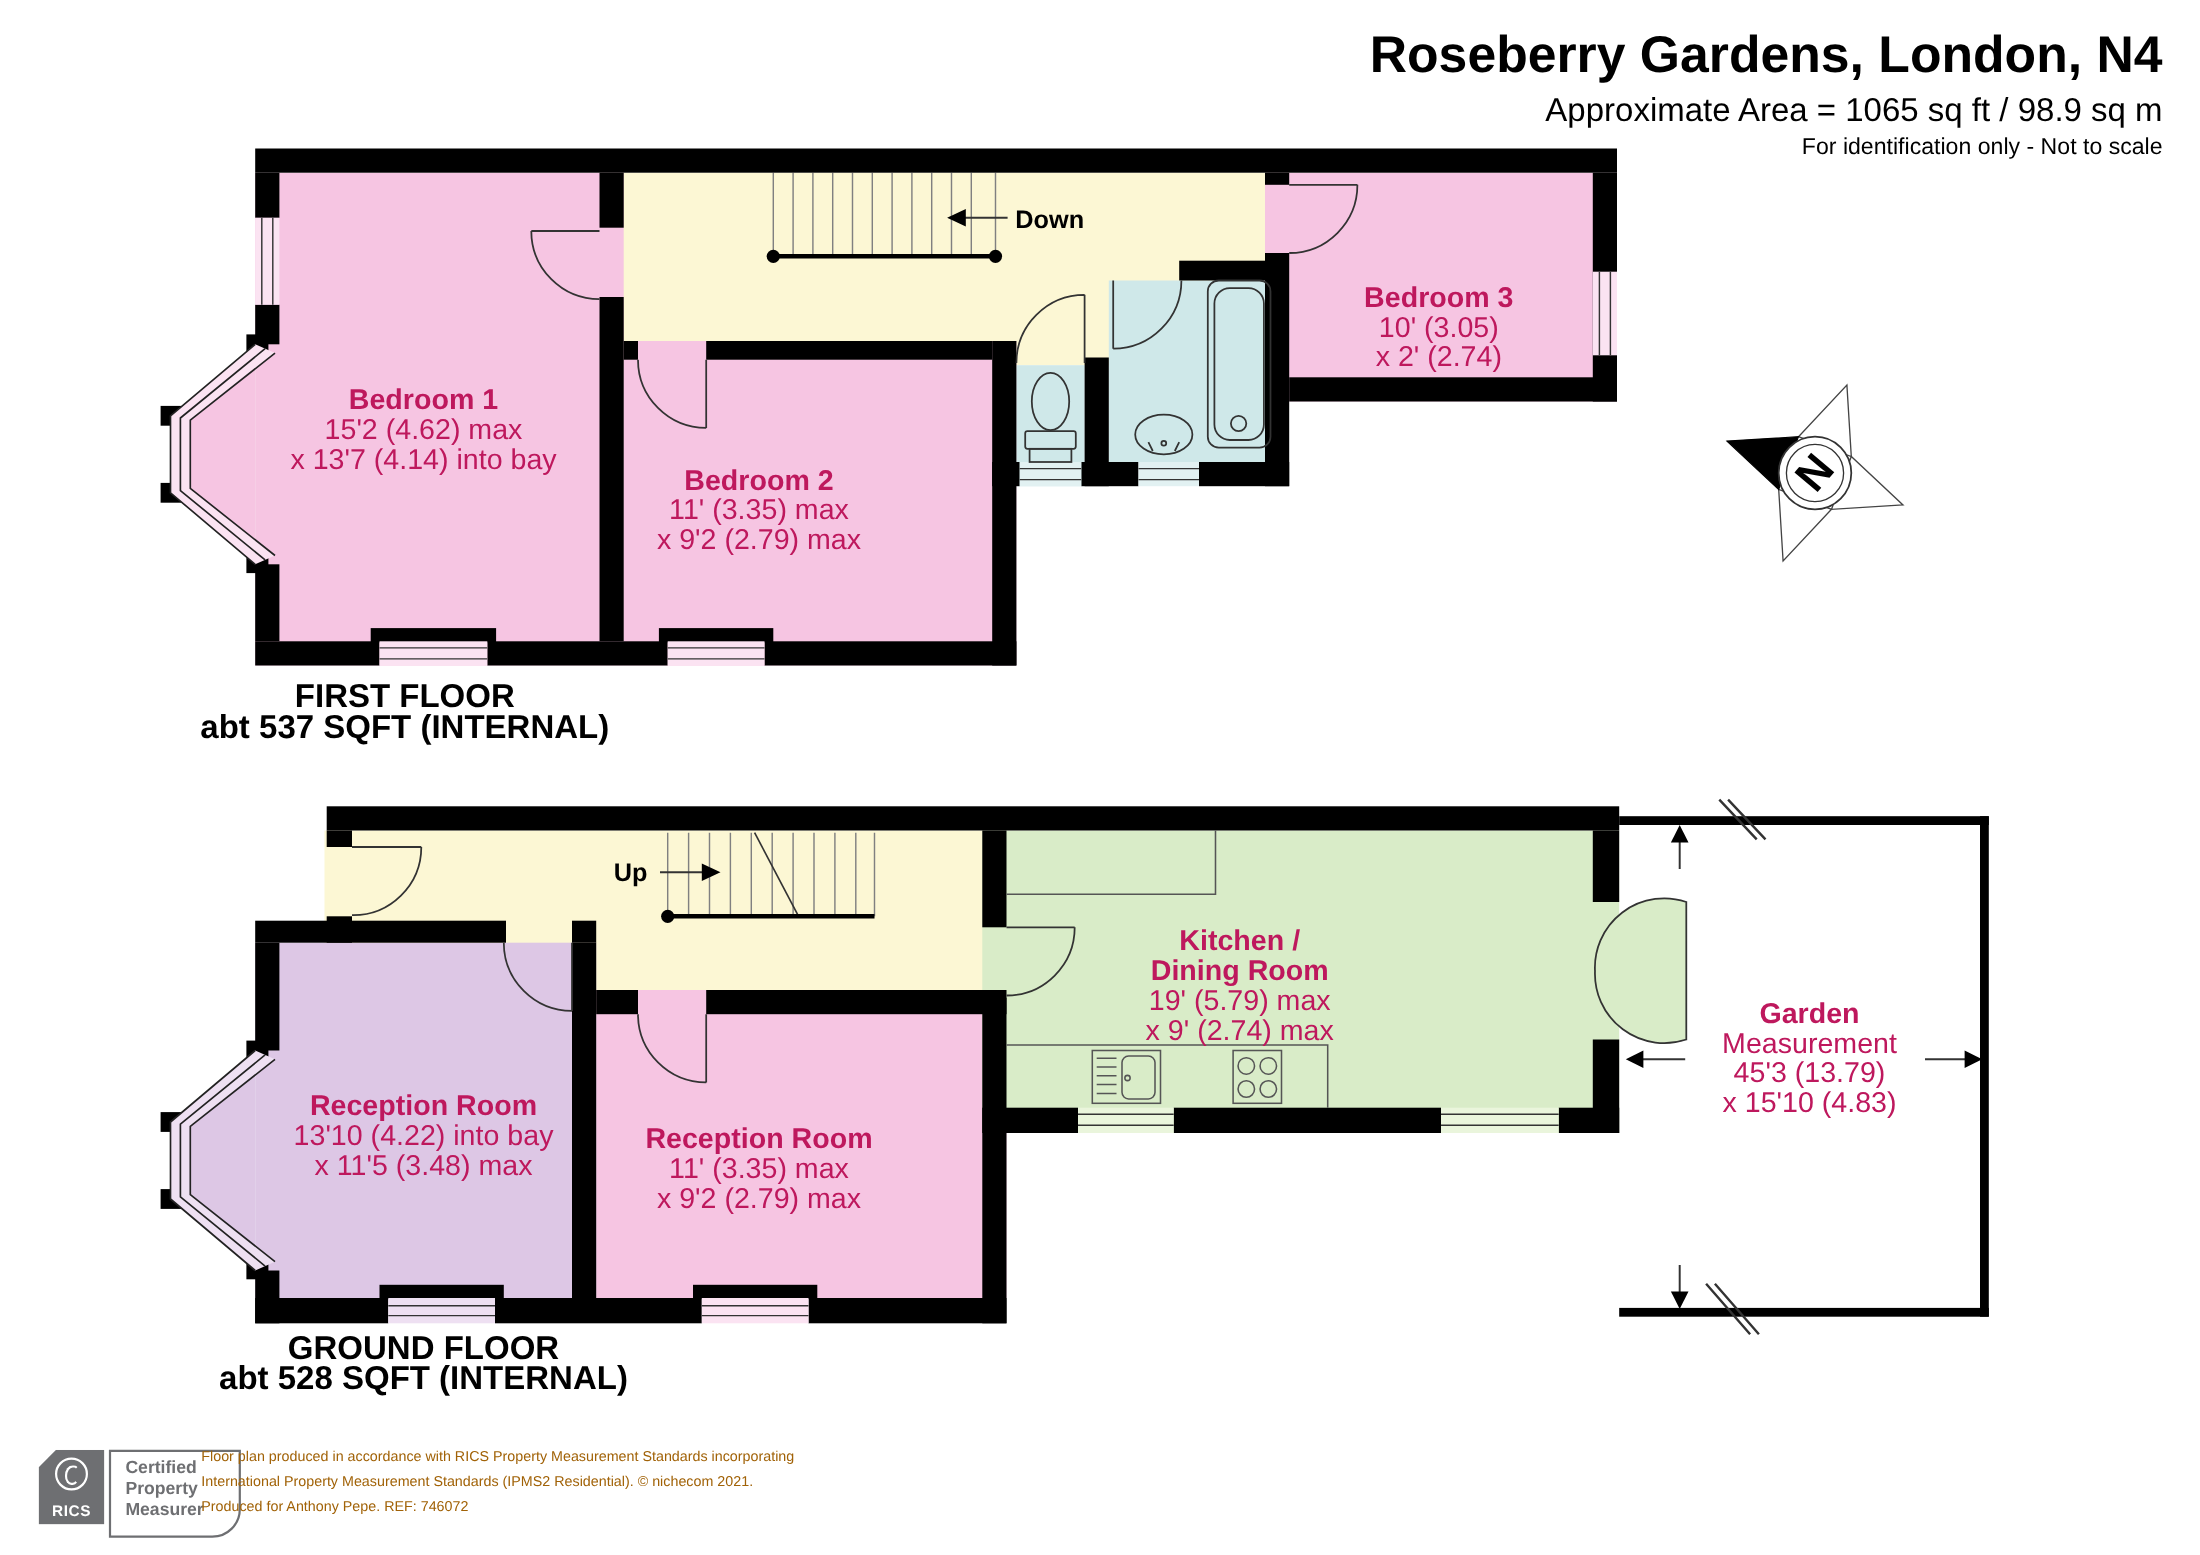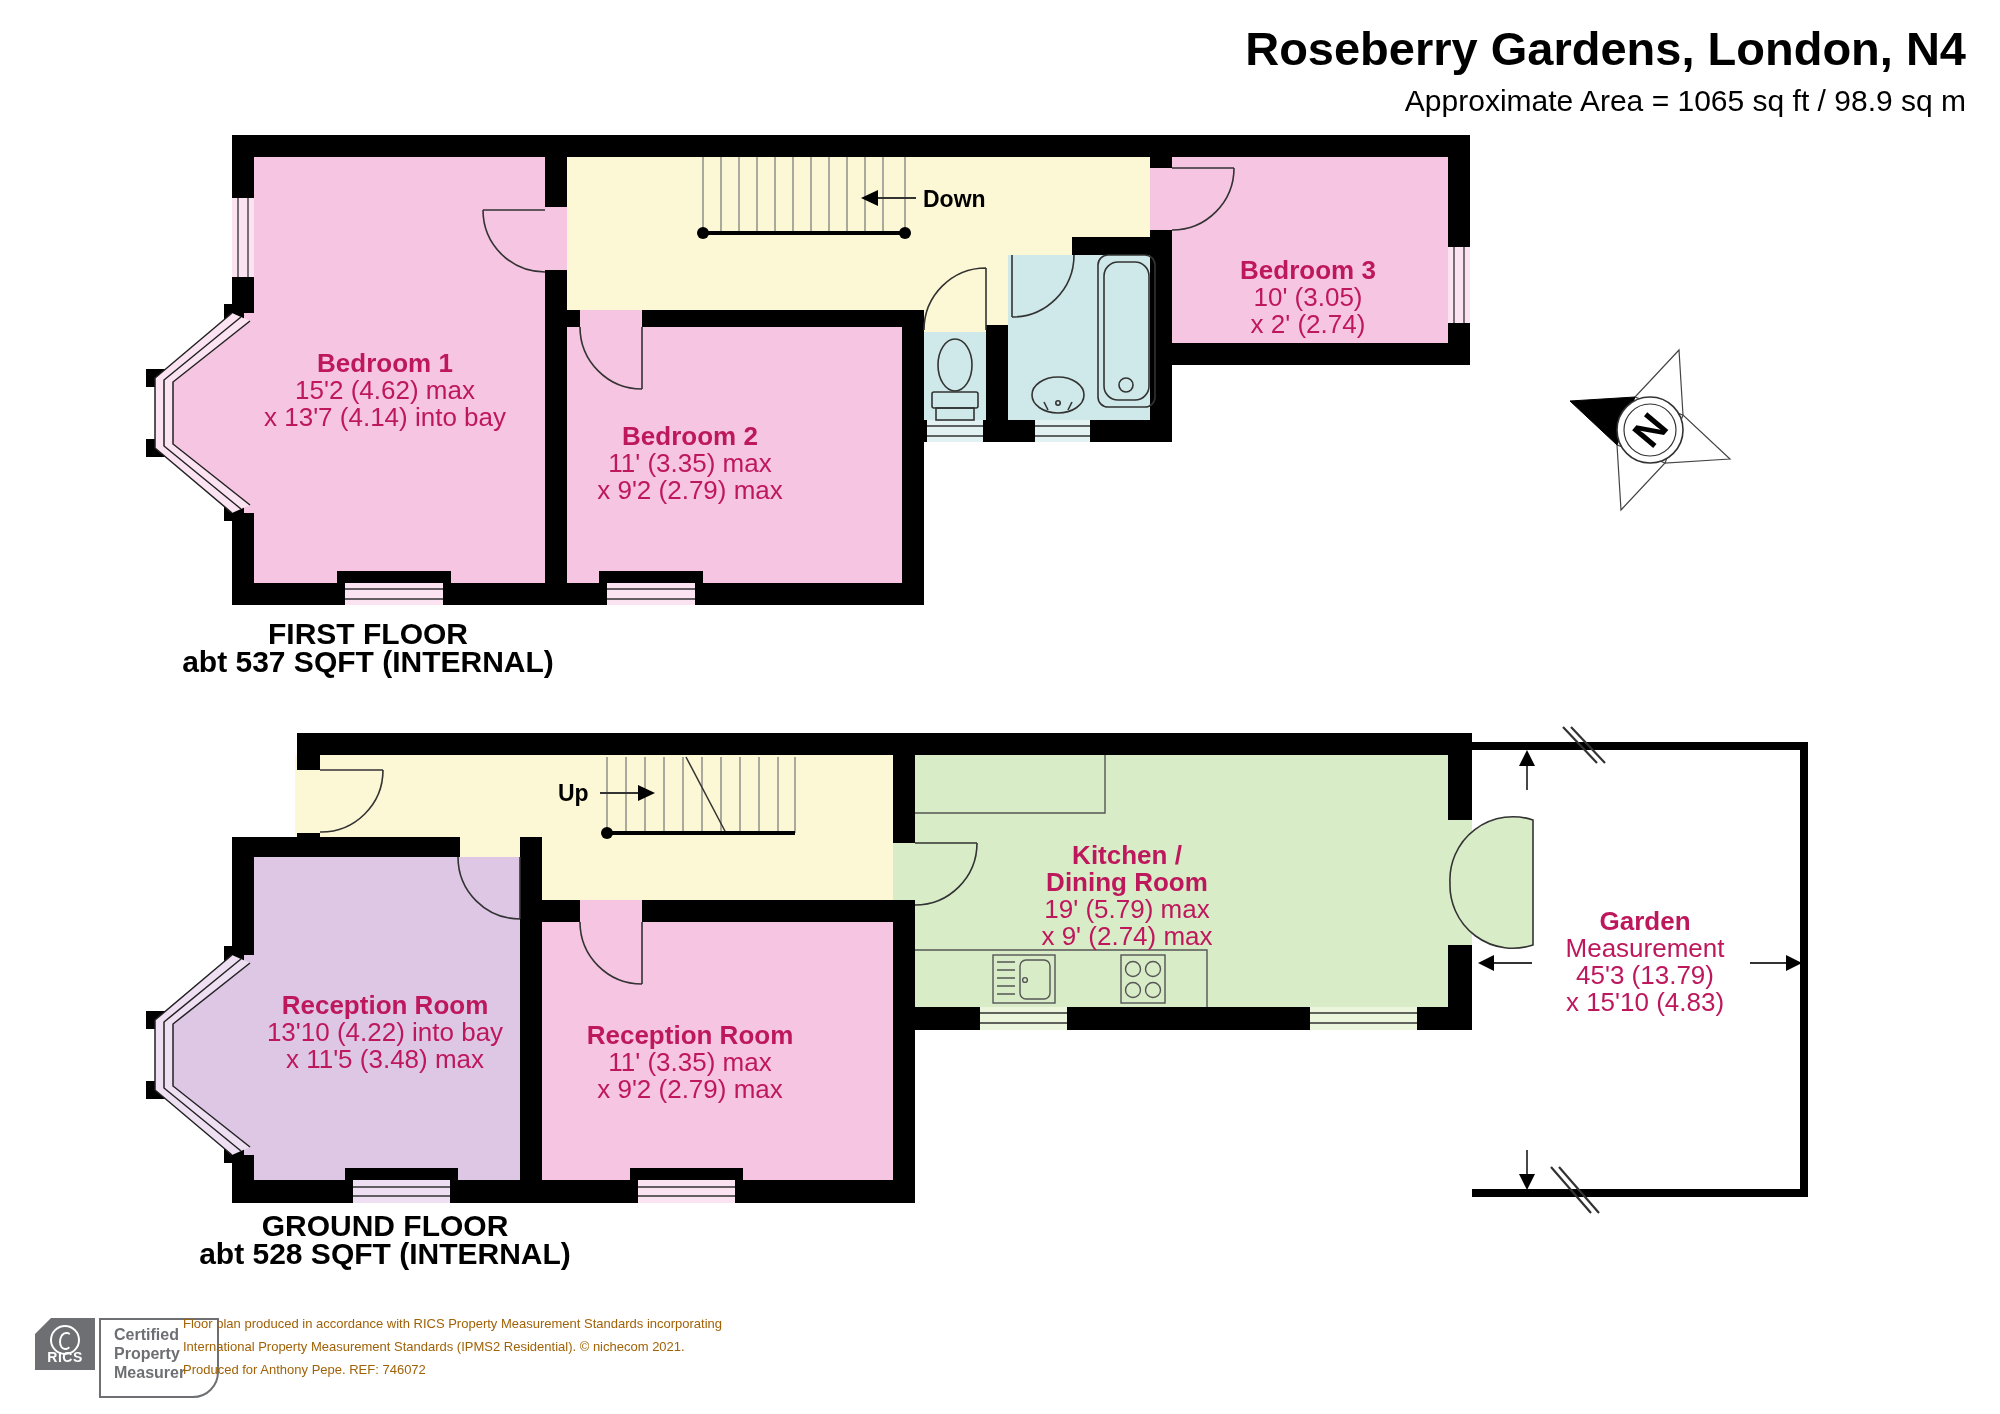--- a/index.html
+++ b/index.html
@@ -10,21 +10,21 @@
   .header .title{font-size:47px;font-weight:bold;line-height:54px;letter-spacing:0px;}
   .header .area{font-size:30px;line-height:34px;margin-top:8px;}
   .header .note{font-size:21px;line-height:24px;margin-top:4px;}
   .room-label{position:absolute;transform:translateX(-50%);text-align:center;
               font-size:26px;line-height:27px;color:#be185d;white-space:nowrap;margin-top:16px;}
   .room-label .rname{font-weight:bold;}
   .floor-caption{position:absolute;transform:translateX(-50%);text-align:center;
                  font-weight:bold;font-size:30px;line-height:28px;color:#000;white-space:nowrap;}
   .stair-label{position:absolute;font-weight:bold;font-size:23px;color:#000;white-space:nowrap;}
   .footer{position:absolute;left:0;top:1310px;width:2000px;height:104px;}
-  .rics-box{position:absolute;left:35px;top:8px;width:60px;height:52px;background:#6e6f72;
+  .rics-box{position:absolute;left:35px;top:8px;width:60px;height:68px;background:#6e6f72;
             clip-path:polygon(16px 0,100% 0,100% 100%,0 100%,0 16px);
             display:flex;flex-direction:column;align-items:center;justify-content:flex-end;}
   .rics-lion{position:absolute;top:7px;left:50%;transform:translateX(-50%);
              width:26px;height:26px;border:2px solid #fff;border-radius:50%;}
   .rics-lion:before{content:"";position:absolute;left:7px;top:5px;width:9px;height:14px;
              border:2px solid #fff;border-radius:60% 40% 50% 50%;border-right-color:transparent;}
   .rics-word{color:#fff;font-weight:bold;font-size:14px;line-height:16px;margin-bottom:5px;letter-spacing:0.5px;}
   .cpm-box{position:absolute;left:99px;top:8px;width:120px;height:80px;border:2px solid #6e6f72;
            border-radius:0 0 26px 0;background:#fff;padding:5px 0 0 13px;box-sizing:border-box;}
   .cpm-box div{color:#6e6f72;font-weight:bold;font-size:16px;line-height:19px;}
@@ -252,20 +252,21 @@
     <polygon points="1570,401 1635,397 1617,445" fill="#000" stroke="#000" stroke-width="1"></polygon>
     <circle cx="1650" cy="430" r="33" fill="#fff" stroke="#333" stroke-width="1.6"></circle>
     <circle cx="1650" cy="430" r="26" fill="#fff" stroke="#333" stroke-width="1.2"></circle>
     <text x="1650" y="430" transform="rotate(-50 1650 430)" text-anchor="middle" dominant-baseline="central" font-family="Liberation Sans, sans-serif" font-size="40" font-weight="bold" fill="#000">N</text>
   </g>
 </svg>
 
   <div class="header">
     <div class="title">Roseberry Gardens, London, N4</div>
     <div class="area">Approximate Area = 1065 sq ft / 98.9 sq m</div>
+    <div class="note">For identification only - Not to scale</div>
   </div>
 
   <div class="stair-label" style="left:923px;top:186px;">Down</div>
   <div class="stair-label" style="left:558px;top:780px;">Up</div>
 
   <div class="room-label" style="left:385px;top:334px;">
     <div class="rname">Bedroom 1</div>
     <div>15'2 (4.62) max</div>
     <div>x 13'7 (4.14) into bay</div>
   </div>

